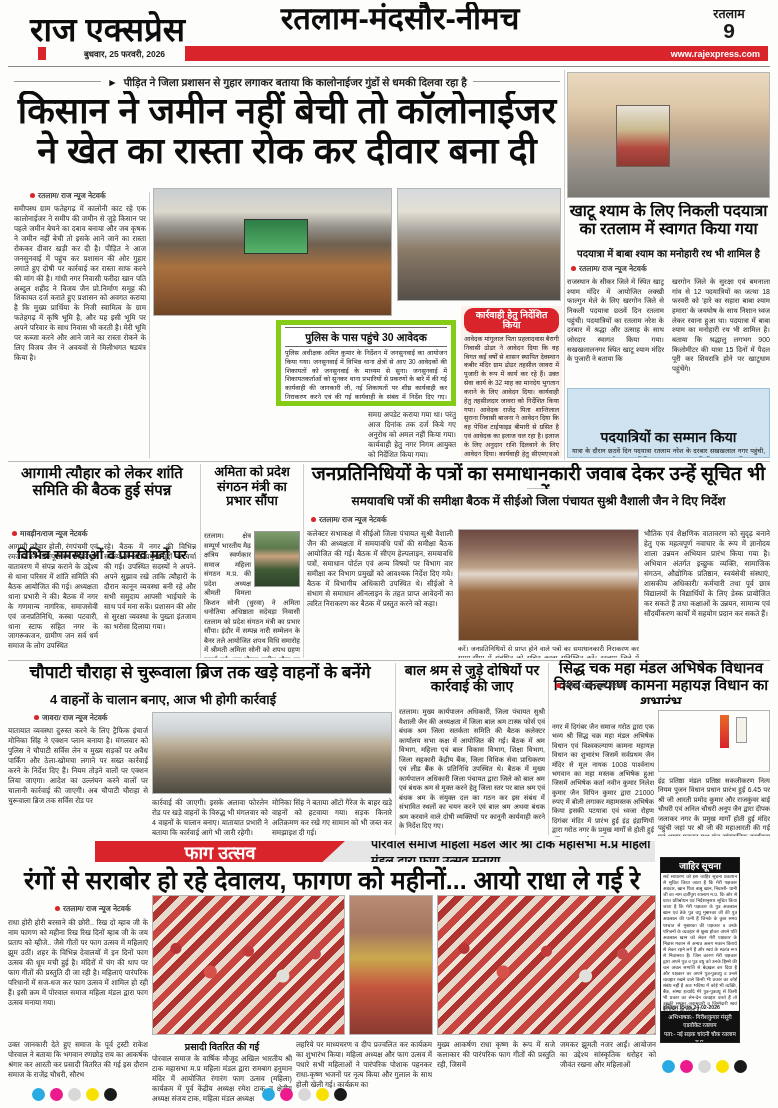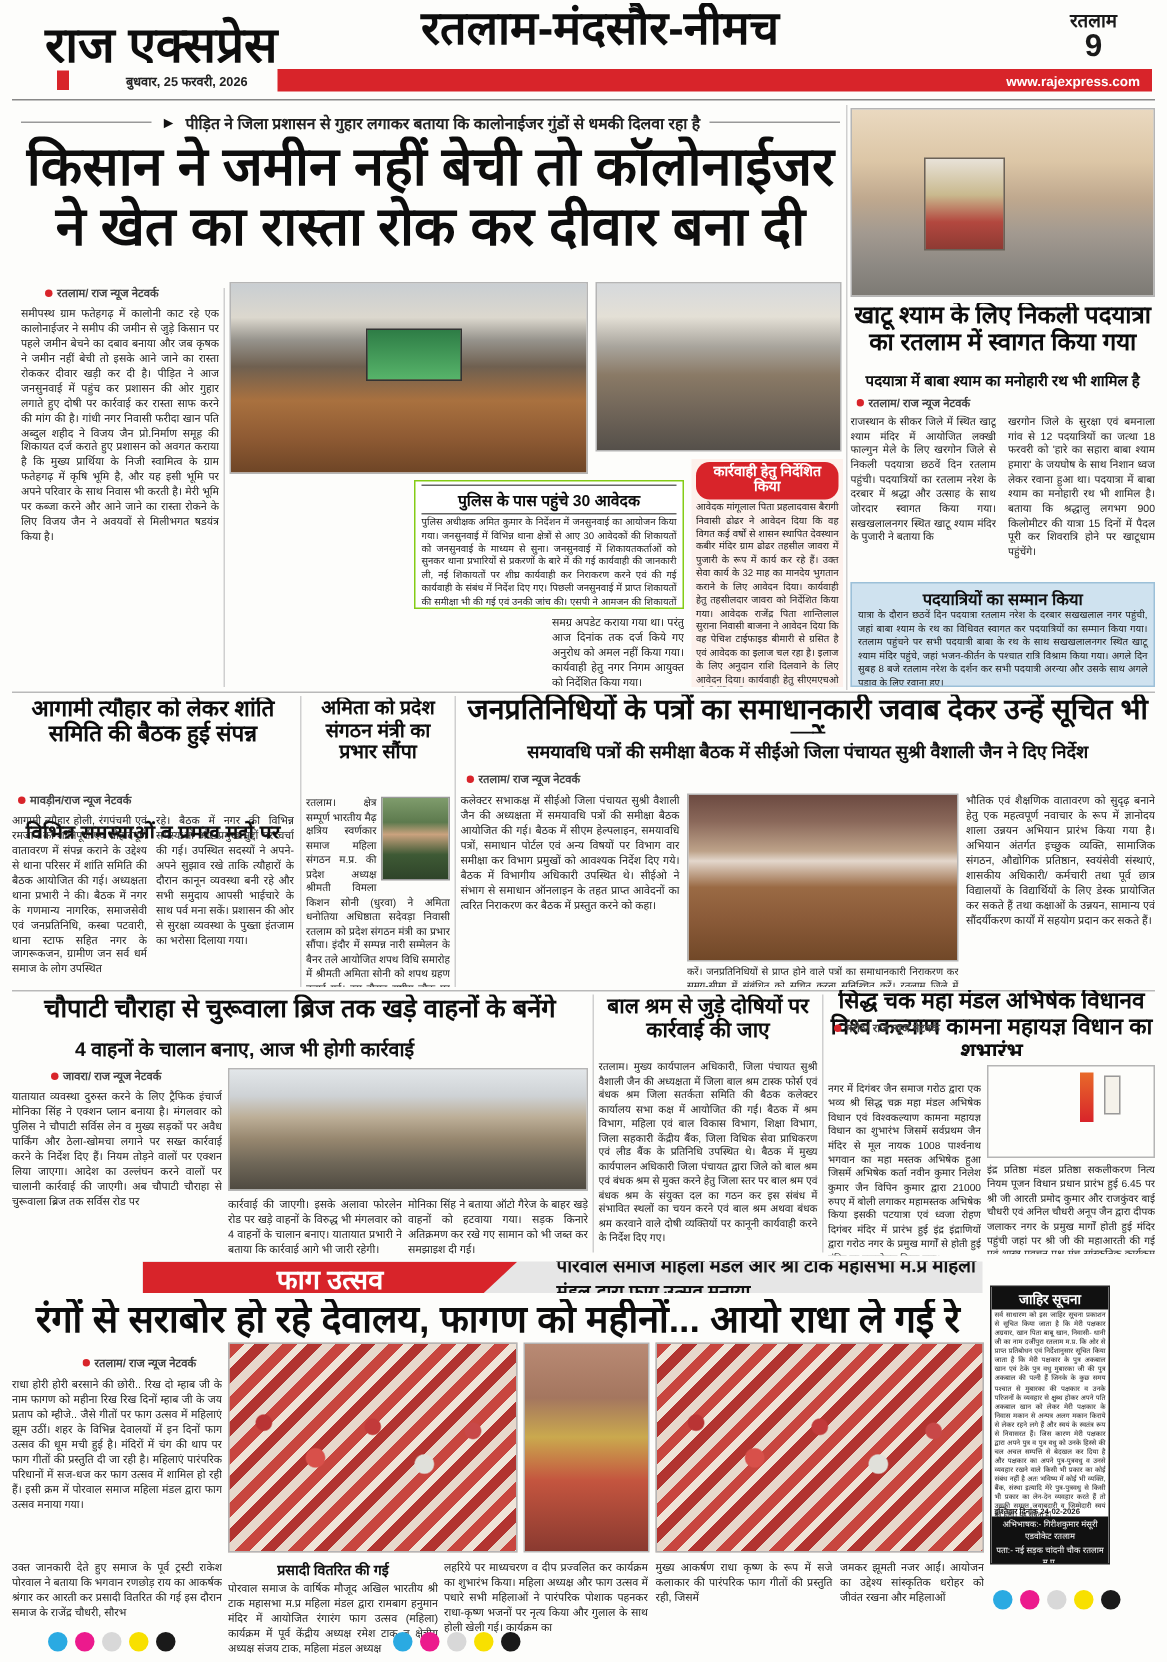--- a/index.html
+++ b/index.html
@@ -11,21 +11,21 @@
   .body-txt{font-size:7.2px;line-height:1.38;text-align:justify;color:#222;}
   .byline{display:flex;align-items:center;gap:3px;font-size:7.5px;font-weight:700;color:#444;}
   .b-dot{width:5px;height:5px;border-radius:50%;background:#d8242a;flex:0 0 auto;}
   .kickerwrap{display:flex;align-items:center;gap:6px;font-size:10.5px;font-weight:700;color:#222;}
   .k-line{flex:1;border-top:1px solid #999;height:1px;}
   .rule-h{border-top:1px solid #b9b9b9;height:0;}
   .rule-v{border-left:1px solid #cfcfcf;width:0;}
   .photo{position:absolute;box-sizing:border-box;border:1px solid #b5b5b5;}
   .pill{background:#d8242a;color:#fff;border-radius:9px;padding:2px 4px;text-align:center;
         font-weight:700;font-size:9.5px;line-height:1.1;}
-  .boxed{border:1px solid #84cc16;background:#fff;}
+  .boxed{border:5px solid #84cc16;background:#fff;}
   .box-title{font-weight:800;text-align:center;font-size:11px;border-top:1px solid #666;
              border-bottom:1px solid #666;padding:2px 0;color:#0d0d0d;}
   .bluebox{background:#cfe2ef;border:1px solid #9cc0d8;}
   .notice{border:1.5px solid #222;background:#fff;}
   .notice-title{background:#111;color:#fff;font-weight:700;text-align:center;font-size:9px;padding:1px 0;}
   .notice-foot{background:#111;color:#fff;text-align:center;font-size:5.6px;line-height:1.5;padding:2px 1px;}
   .regdots{position:absolute;display:flex;gap:5px;}
   .rd{width:13px;height:13px;border-radius:50%;}
   .rd.c{background:#2aaae2}.rd.m{background:#ec1a8d}.rd.g{background:#d8d8d8}
   .rd.y{background:#f8e000}.rd.k{background:#1a1a1a}
@@ -114,21 +114,21 @@
   </div>
   <div class="abs hl" style="left:567px;top:202px;width:203px;height:42px;font-size:16px;">खाटू श्याम के लिए निकली पदयात्रा का रतलाम में स्वागत किया गया</div>
   <div class="abs sub" style="left:567px;top:246px;width:203px;height:14px;font-size:10px;">पदयात्रा में बाबा श्याम का मनोहारी रथ भी शामिल है</div>
   <div class="abs byline" style="left:571px;top:263px;width:140px;">
     <span class="b-dot"></span>
     <span>रतलाम/ राज न्यूज नेटवर्क</span>
   </div>
   <div class="abs body-txt" style="left:567px;top:277px;width:97px;height:108px;font-size:7px;">राजस्थान के सीकर जिले में स्थित खाटू श्याम मंदिर में आयोजित लक्खी फाल्गुन मेले के लिए खरगोन जिले से निकली पदयात्रा छठवें दिन रतलाम पहुंची। पदयात्रियों का रतलाम नरेश के दरबार में श्रद्धा और उत्साह के साथ जोरदार स्वागत किया गया। सखखलालनगर स्थित खाटू श्याम मंदिर के पुजारी ने बताया कि</div>
   <div class="abs body-txt" style="left:672px;top:277px;width:98px;height:108px;font-size:7px;">खरगोन जिले के सुरक्षा एवं बमनाला गांव से 12 पदयात्रियों का जत्था 18 फरवरी को 'हारे का सहारा बाबा श्याम हमारा' के जयघोष के साथ निशान ध्वज लेकर रवाना हुआ था। पदयात्रा में बाबा श्याम का मनोहारी रथ भी शामिल है। बताया कि श्रद्धालु लगभग 900 किलोमीटर की यात्रा 15 दिनों में पैदल पूरी कर शिवरात्रि होने पर खाटूधाम पहुंचेंगे।</div>
   <div class="abs bluebox" style="left:567px;top:388px;width:203px;height:70px;padding:2px 4px;">
-    <div class="sub" style="font-size:11px;">पदयात्रियों का सम्मान किया</div>
+    <div class="sub" style="font-size:14px;margin-top:36px;">पदयात्रियों का सम्मान किया</div>
     <div class="body-txt" style="font-size:6.5px;margin-top:1px;">यात्रा के दौरान छठवें दिन पदयात्रा रतलाम नरेश के दरबार सखखलाल नगर पहुंची, जहां बाबा श्याम के रथ का विधिवत स्वागत कर पदयात्रियों का सम्मान किया गया। रतलाम पहुंचने पर सभी पदयात्री बाबा के रथ के साथ सखखलालनगर स्थित खाटू श्याम मंदिर पहुंचे, जहां भजन-कीर्तन के पश्चात रात्रि विश्राम किया गया। अगले दिन सुबह 8 बजे रतलाम नरेश के दर्शन कर सभी पदयात्री अरन्या और उसके साथ अगले पड़ाव के लिए रवाना हुए।</div>
   </div>
 
   <div class="abs rule-h" style="left:8px;top:461px;width:762px;"></div>
 
   <div class="abs hl" style="left:8px;top:465px;width:188px;height:46px;font-size:15px;">आगामी त्यौहार को लेकर शांति समिति की बैठक हुई संपन्न</div>
   <div class="abs sub" style="left:8px;top:525px;width:188px;height:14px;font-size:14px;margin-top:20px;">विभिन्न समस्याओं व प्रमुख मुद्दों पर चर्चा की गई</div>
   <div class="abs byline" style="left:12px;top:528px;width:160px;">
     <span class="b-dot"></span>
     <span>मावड़ीन/राज न्यूज नेटवर्क</span>

